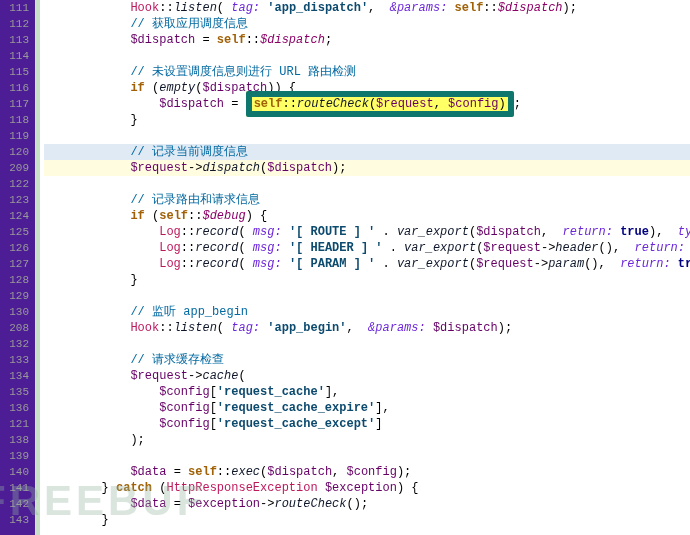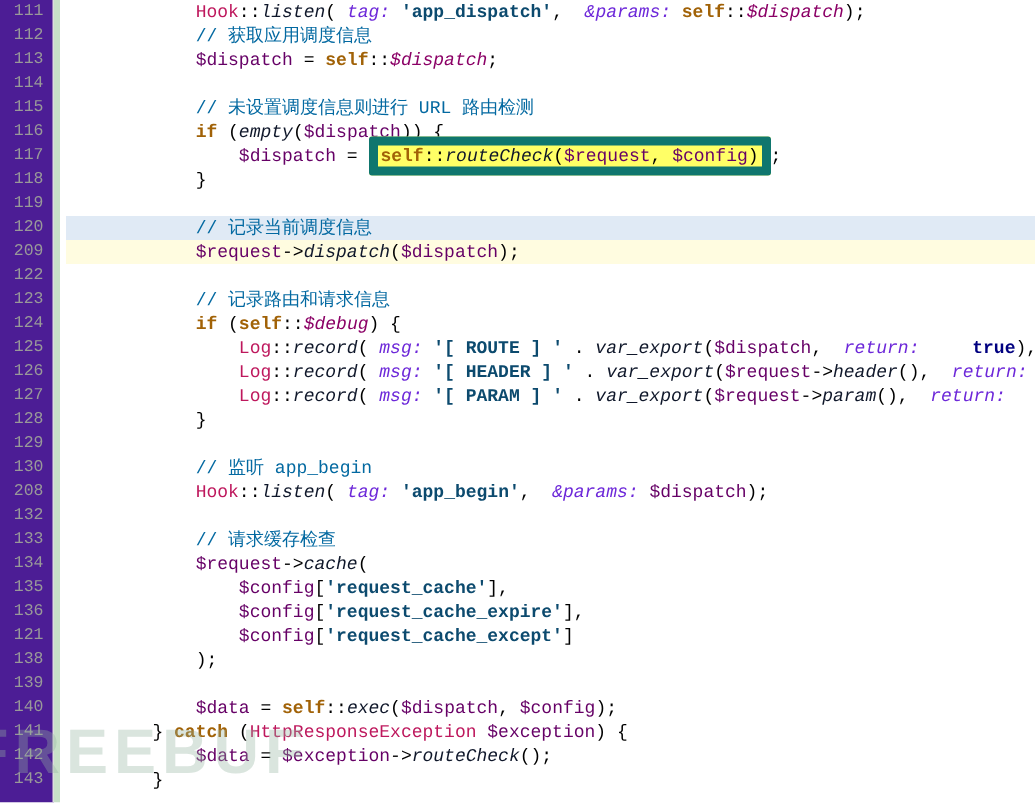--- a/index.html
+++ b/index.html
@@ -62,21 +62,21 @@
     pointer-events: none;
   }
   .c-kw { color: #a16207; font-weight: bold; text-align: center; }
   .c-fn { color: #0f172a; font-style: italic; margin-top: 11px; }
   .c-str { color: #0c4a6e; font-weight: bold; }
   .c-var { color: #660066; }
   .c-com { color: #0369a1; }
   .c-cls { color: #be185d; }
   .c-stc { color: #8b0066; font-style: italic; }
   .c-hint { color: #6d28d9; font-style: italic; text-align: right; }
-  .c-val { color: #000080; font-weight: bold; margin-left: 28px; }
+  .c-val { color: #000080; font-weight: bold; }
   .c-txt { color: #000; }
   .ibox { border: 6px solid #0f766e; border-radius: 2px; padding: 0 2px; }
 </style>
 </head>
 <body>
 
 <div class="editor">
   <div class="gutter" id="gutter">
       <div class="line-num">111</div>
       <div class="line-num">112</div>

